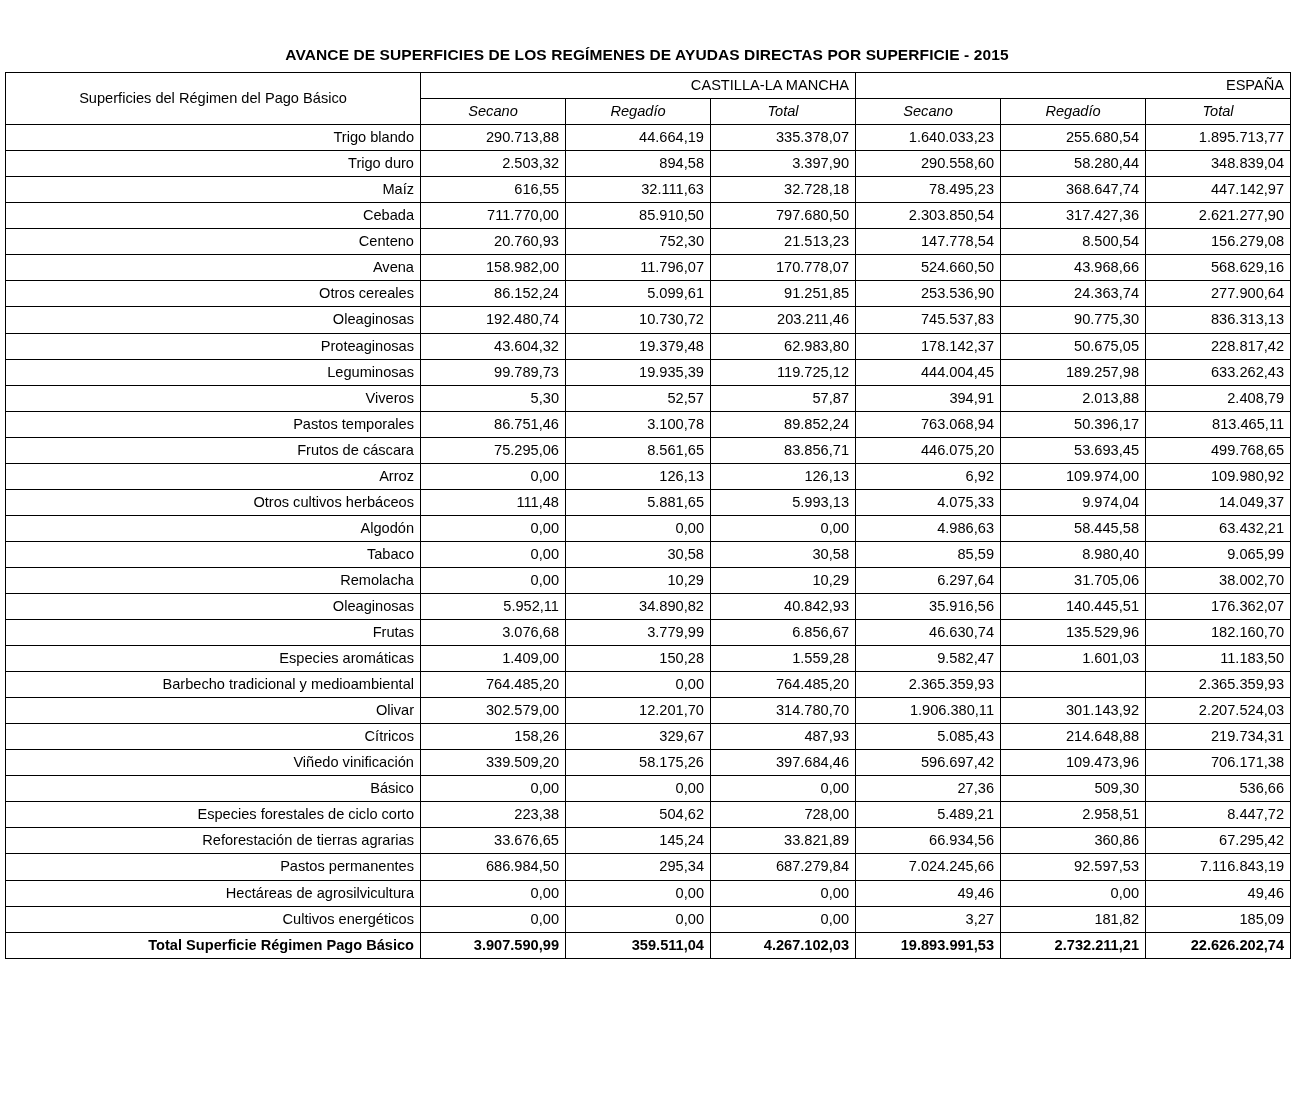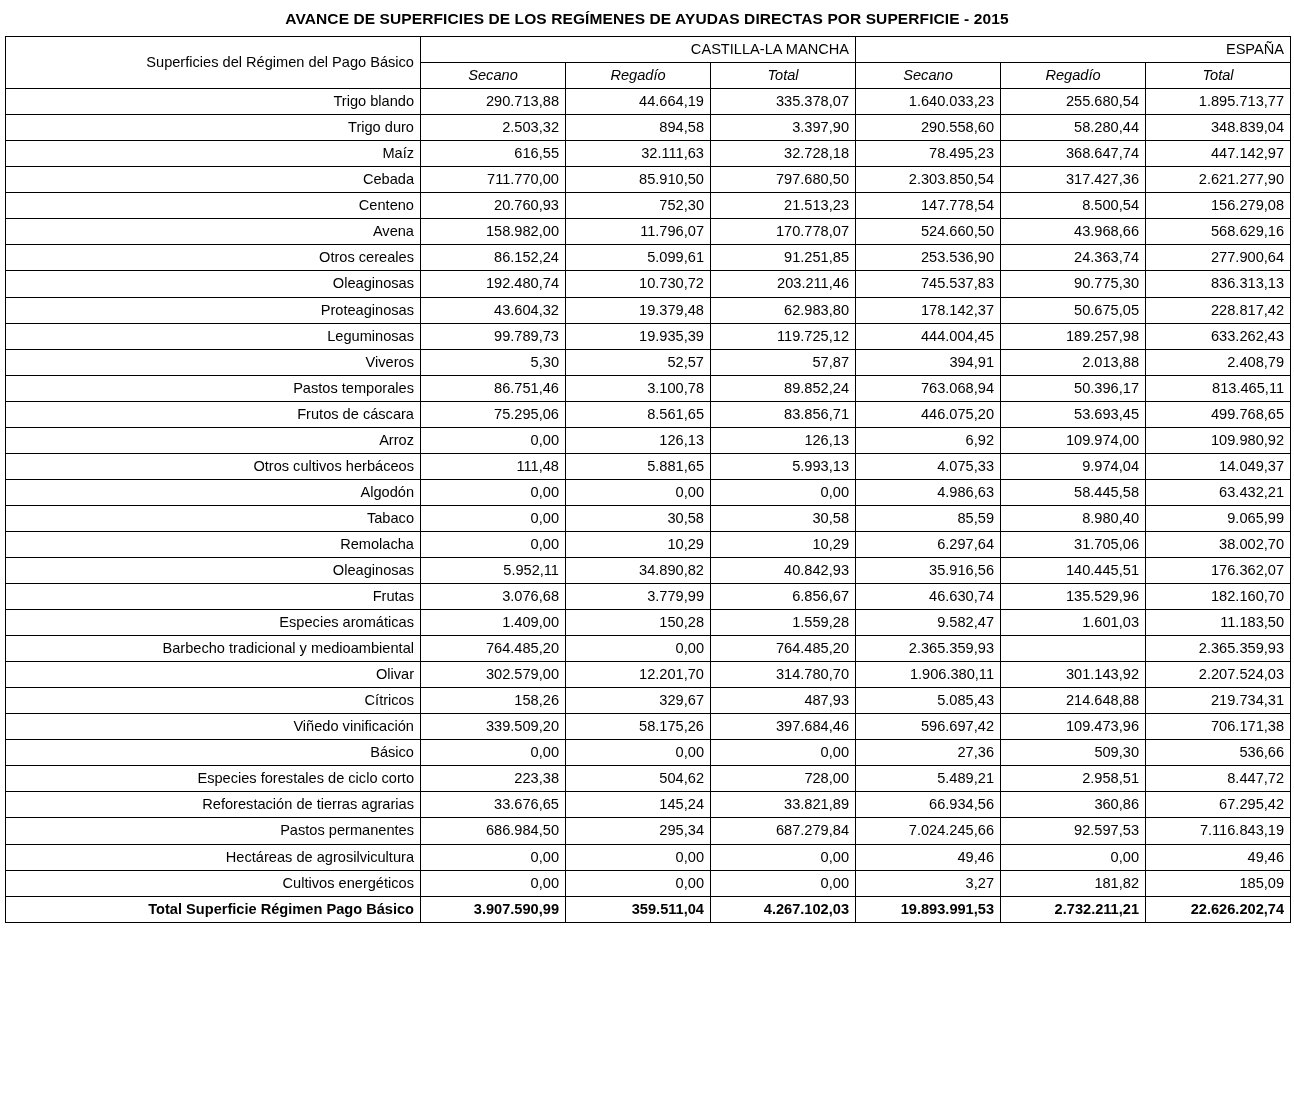--- a/index.html
+++ b/index.html
@@ -19,41 +19,42 @@
     box-sizing: border-box;
     padding: 0;
   }
   .doc-title {
     text-align: center;
     font-size: 15.5px;
     font-weight: bold;
     letter-spacing: 0.1px;
     padding: 10px 0 9px 0;
     line-height: 1.1;
+    margin-top: 36px;
   }
   table.data {
     border-collapse: collapse;
     width: 1285px;
     margin-left: 5px;
     table-layout: fixed;
   }
   table.data th,
   table.data td {
     border: 1px solid #000000;
     font-size: 14.6px;
     font-weight: normal;
     line-height: 1.1;
     padding: 4px 6px 5px 6px;
     height: 22px;
     box-sizing: border-box;
     overflow: hidden;
     white-space: nowrap;
   }
   th.rowhead-corner {
-    text-align: right;
+    text-align: center;
     vertical-align: middle;
     font-weight: normal;
   }
   th.group {
     text-align: right;
     font-weight: normal;
   }
   th.sub {
     text-align: center;
     font-weight: normal;

